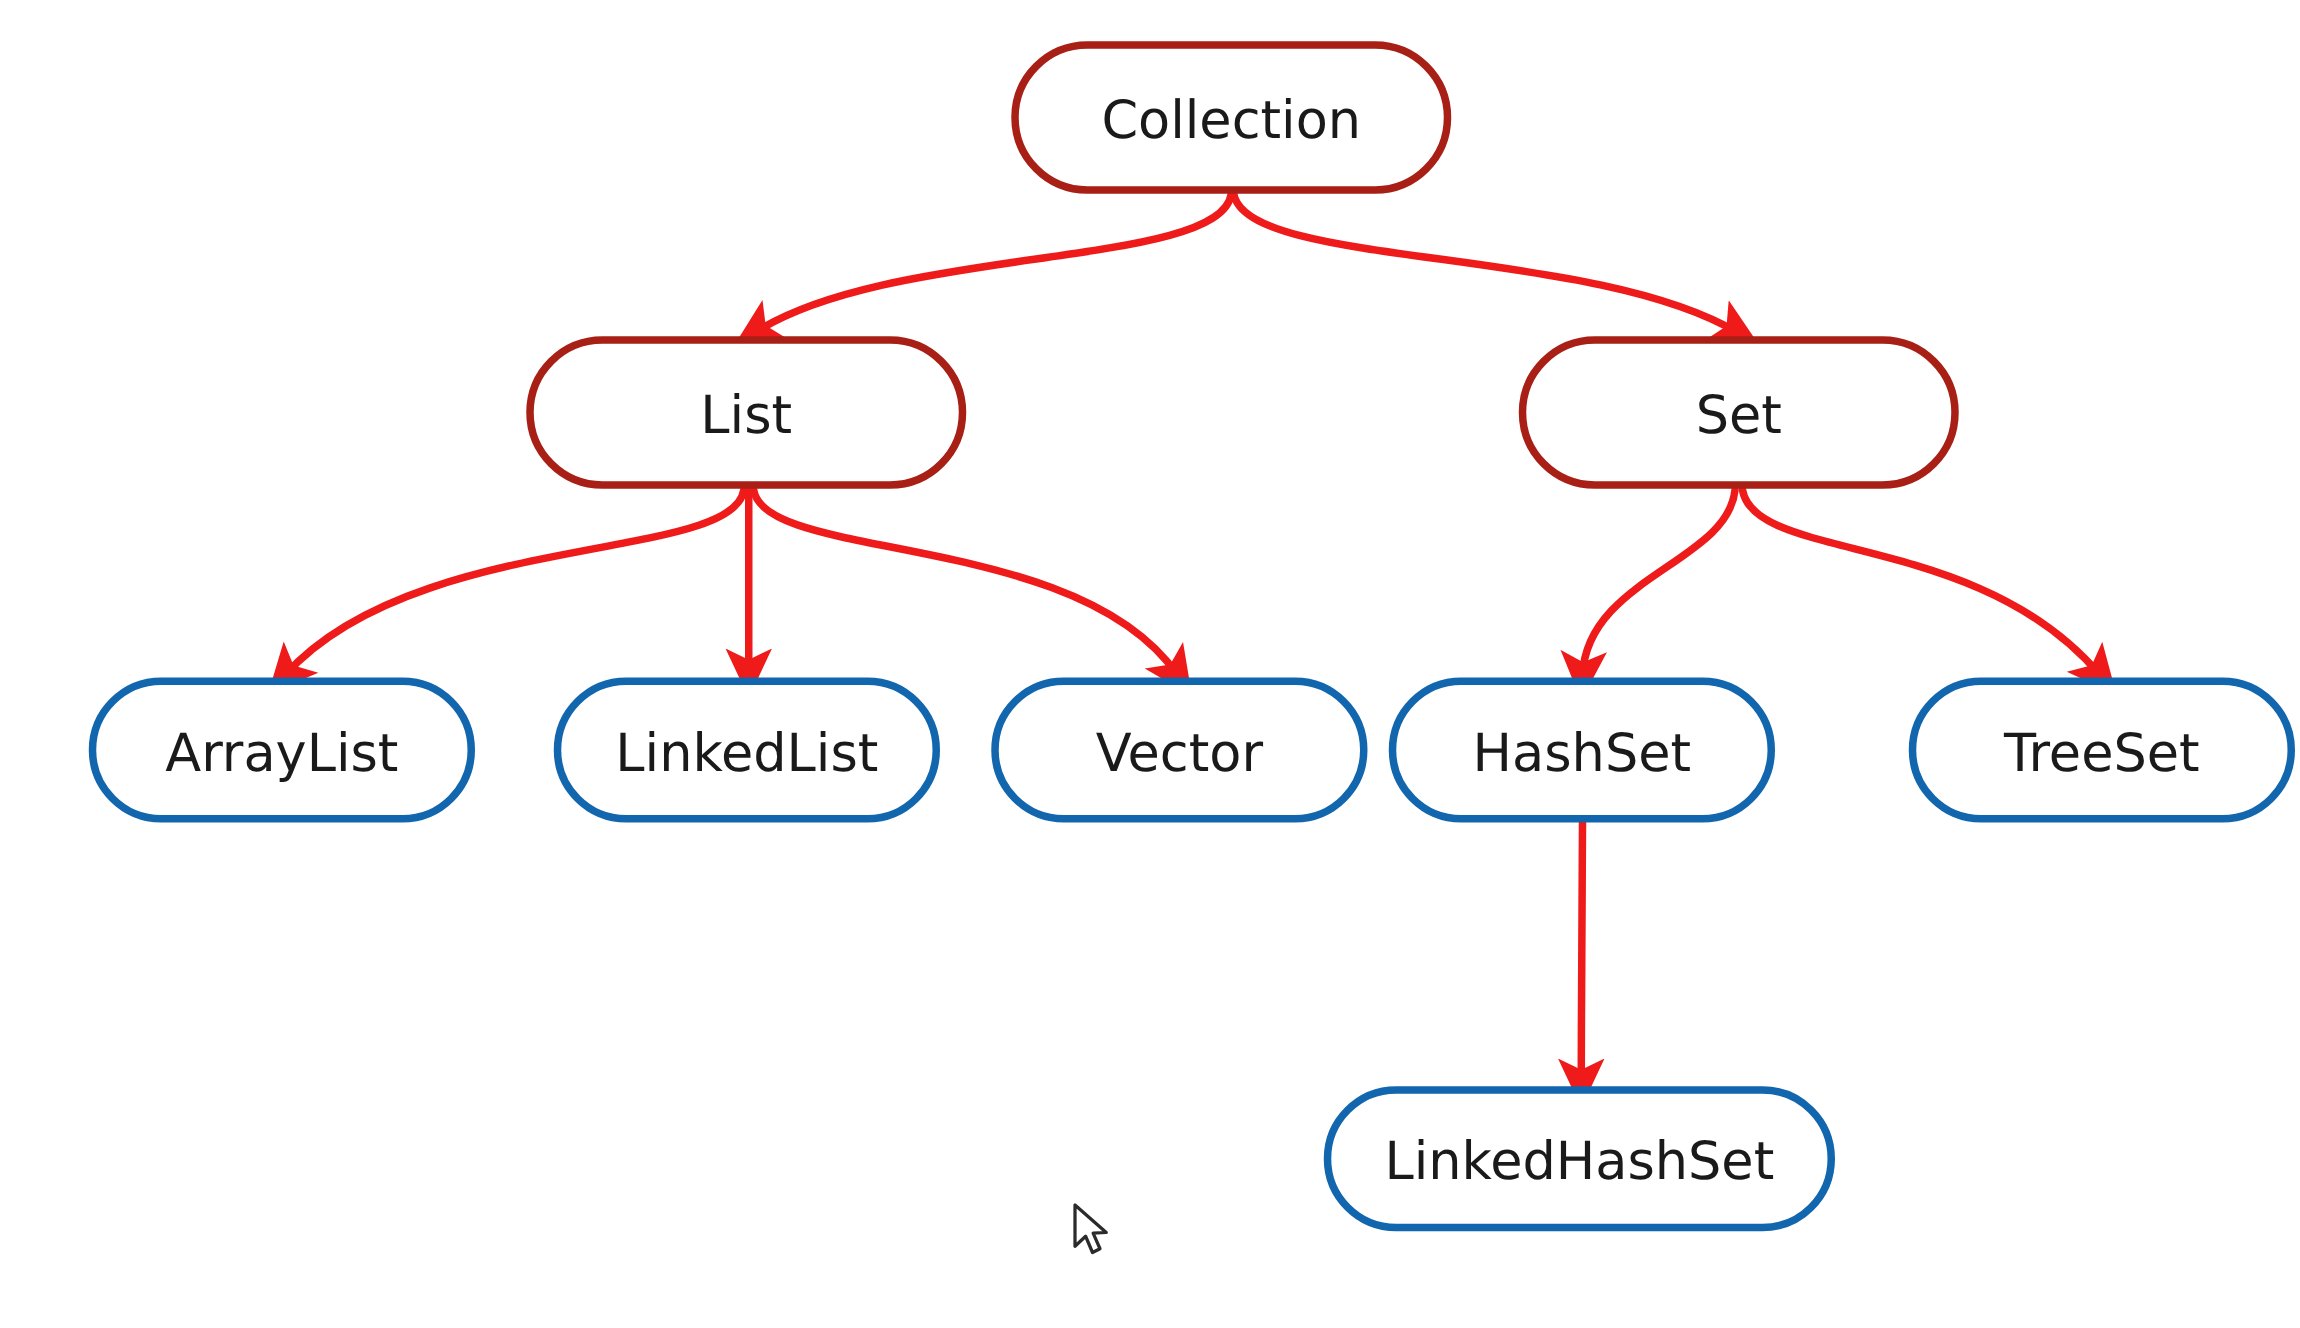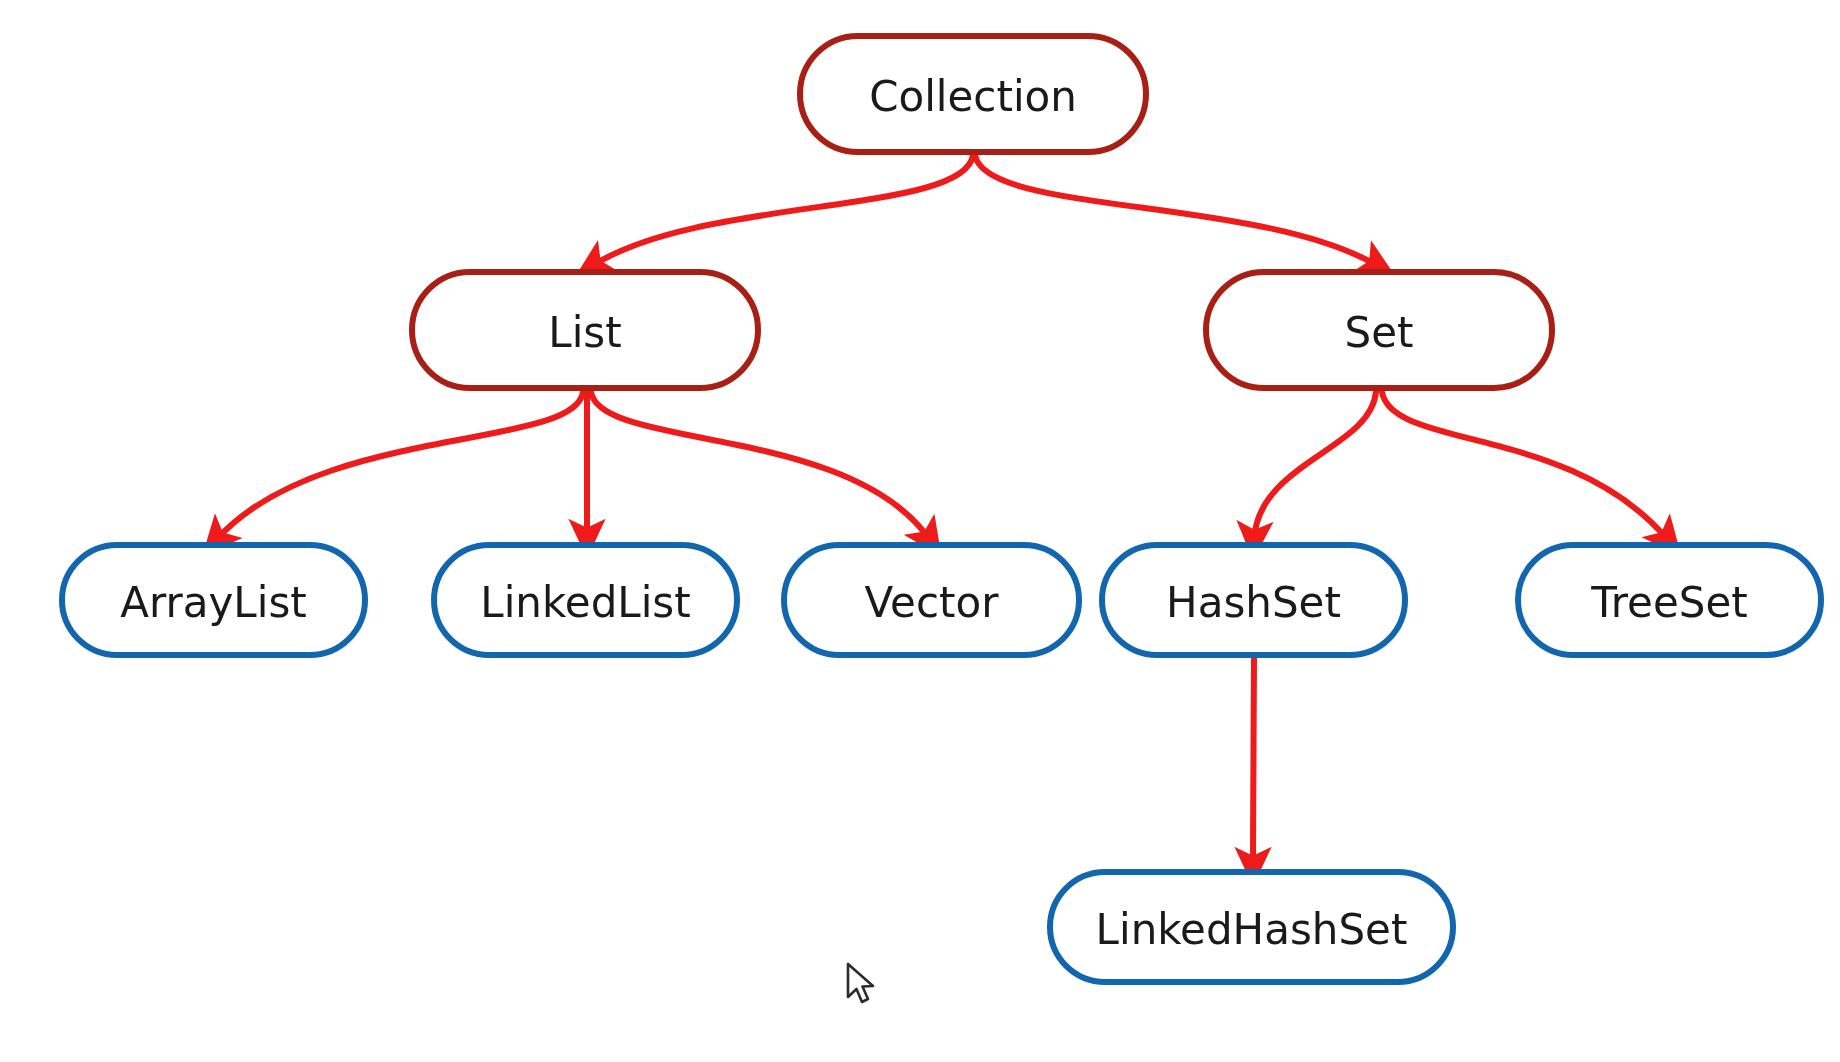--- a/index.html
+++ b/index.html
@@ -9,21 +9,21 @@
   }
   body {
     width: 1840px;
     height: 1062px;
     overflow: hidden;
     font-family: "DejaVu Sans", sans-serif;
     position: relative;
   }
   #diagram-root {
     position: absolute;
-    top: 0; left: 0;
+    top: 0; left: 12px;
     width: 1552px;
     height: 1062px;
   }
   svg.diagram-canvas {
     display: block;
     width: 1840px;
     height: 1062px;
   }
   .node-shape {
     fill: #ffffff;

